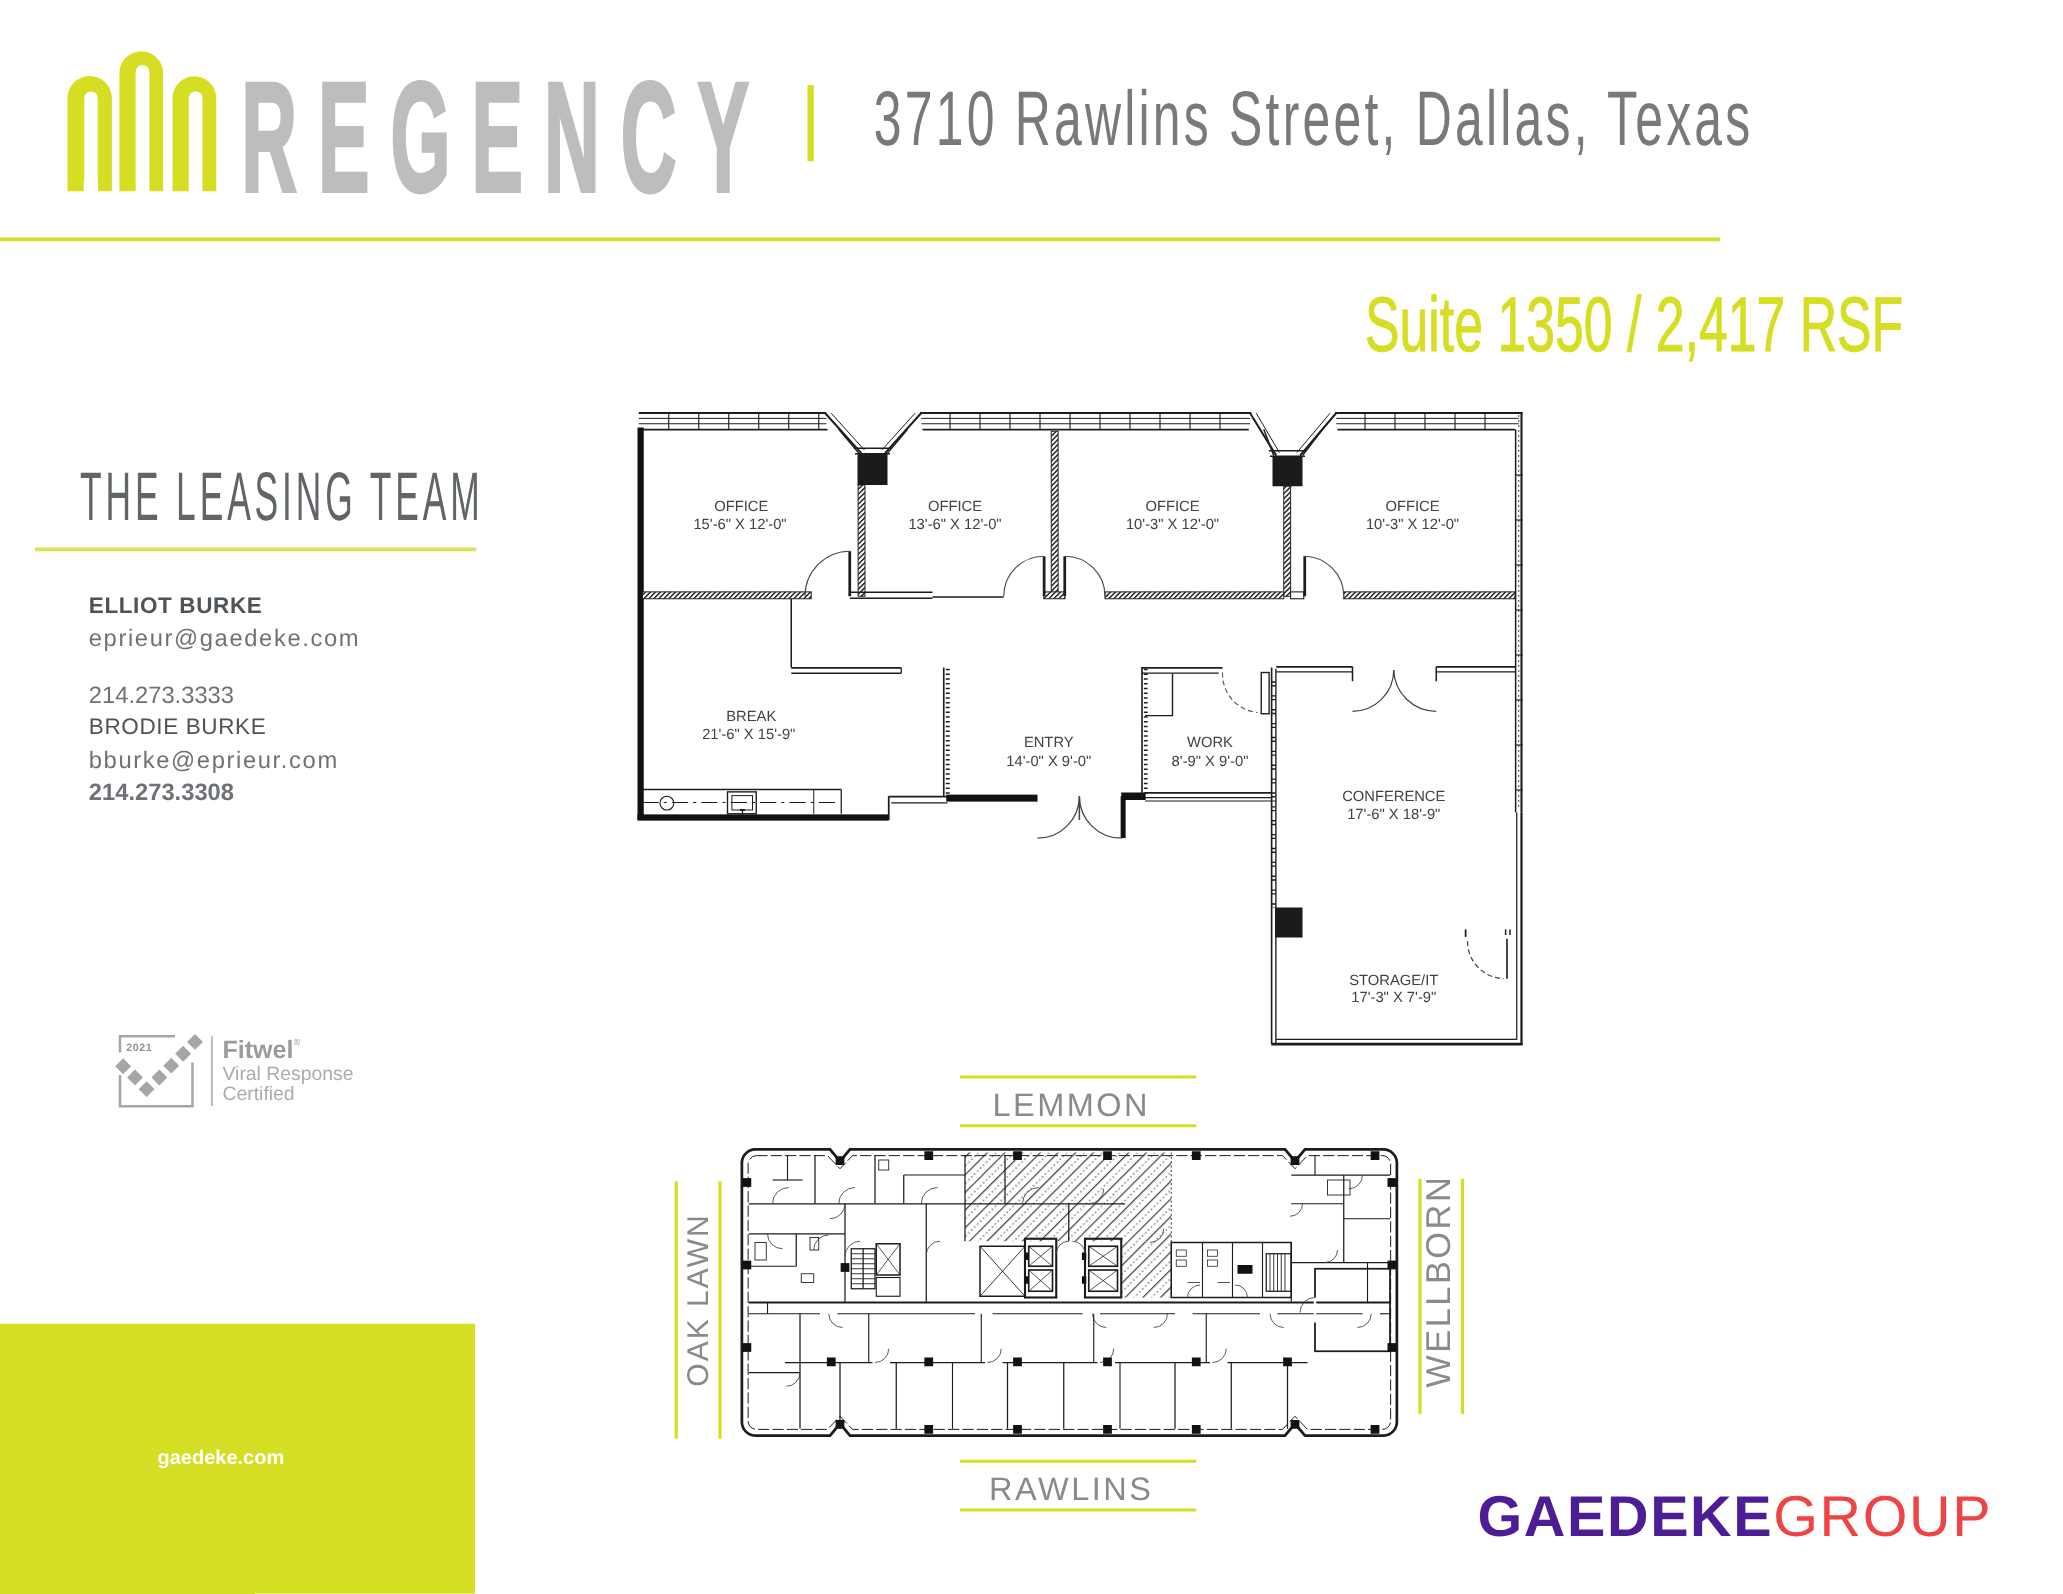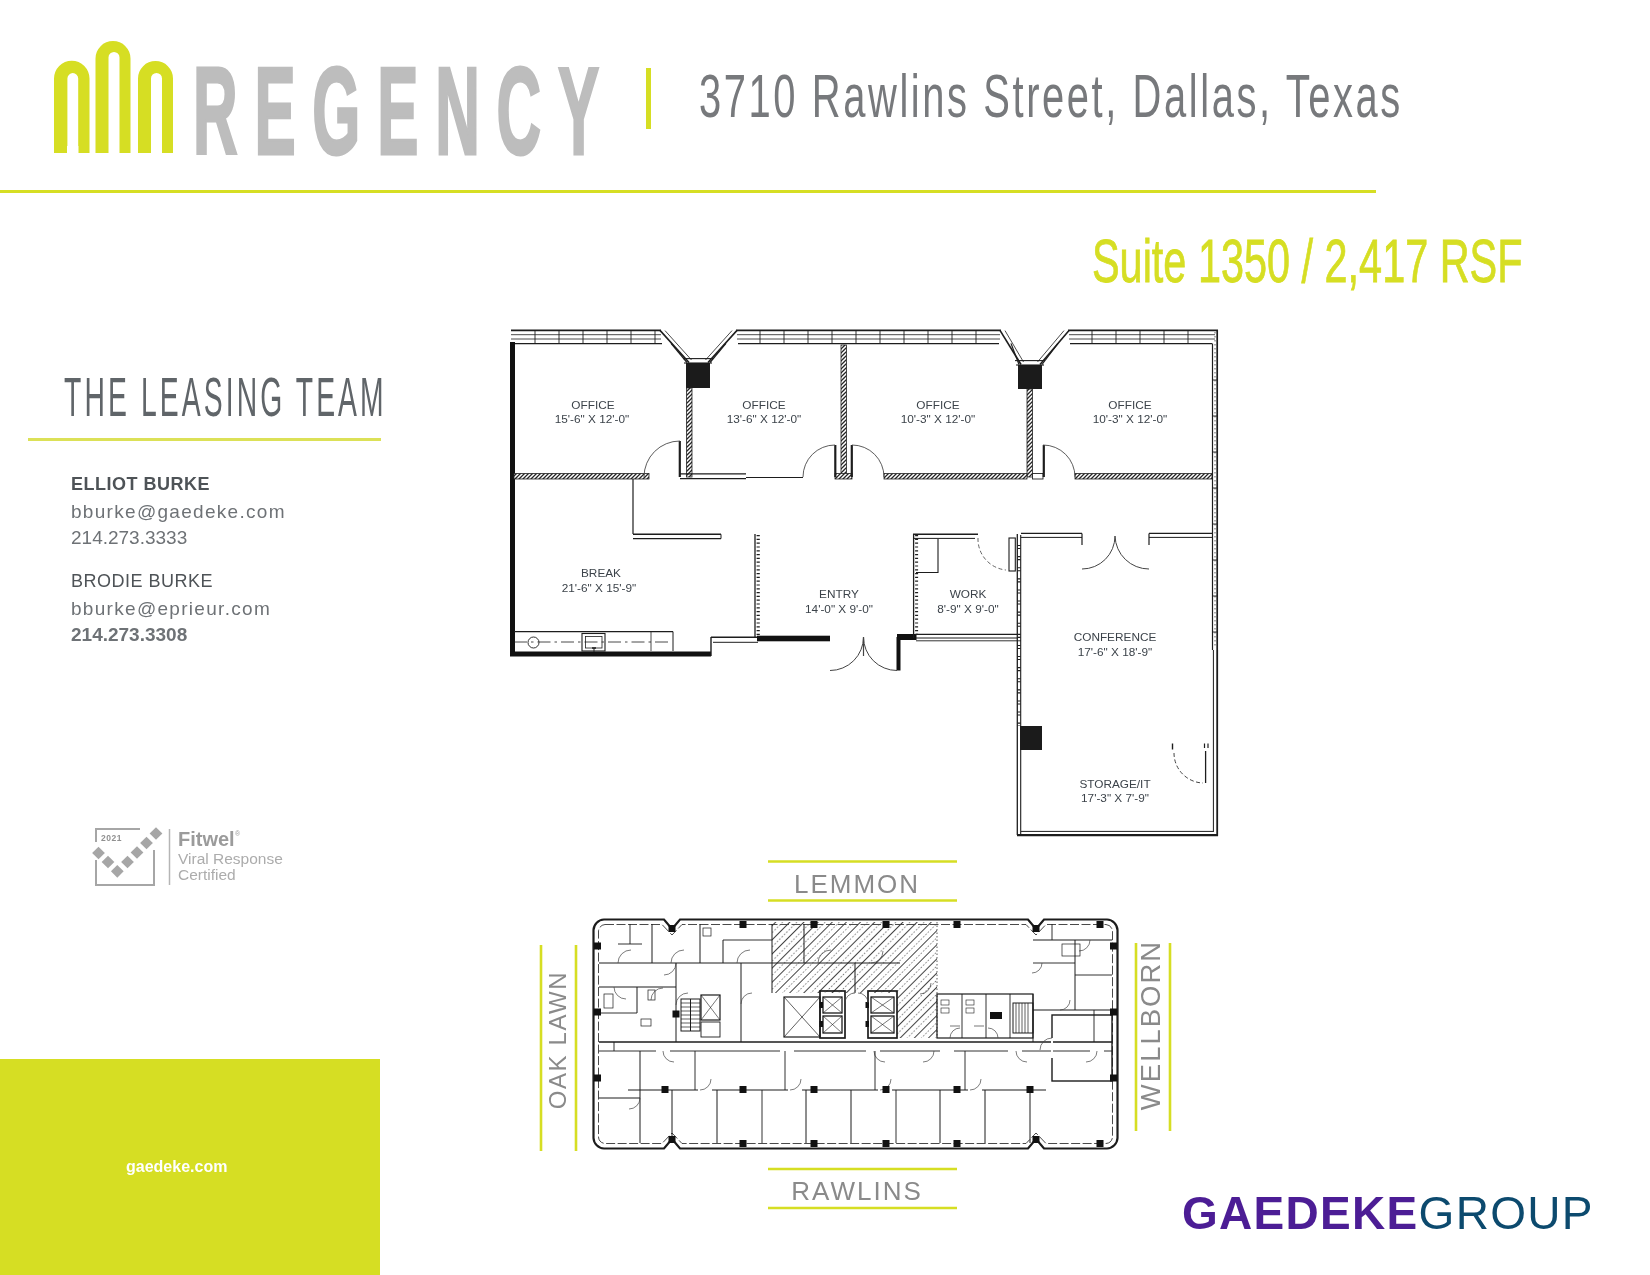--- a/index.html
+++ b/index.html
@@ -25,23 +25,23 @@
 <div class="abs" style="left:0;top:190px;width:1376px;height:2.5px;background:#d6de23;"></div>
 
 <div class="abs sx" style="left:1092px;top:230px;font-size:62px;color:#d6de23;line-height:1;transform:scaleX(0.668);-webkit-text-stroke:0.8px #d6de23;">Suite 1350 / 2,417 RSF</div>
 
 <div class="abs sx" style="left:64px;top:370px;font-size:55px;color:#606569;letter-spacing:6px;line-height:1;transform:scaleX(0.515);">THE LEASING TEAM</div>
 
 <div class="abs" style="left:28px;top:438px;width:353px;height:2.6px;background:#dce157;"></div>
 
 <div class="abs" style="left:71px;top:474px;font-size:18px;font-weight:bold;color:#4e5357;letter-spacing:0.5px;">ELLIOT BURKE</div>
 
-<div class="abs" style="left:71px;top:501px;font-size:19px;letter-spacing:1.3px;color:#6e7276;">bburke@gaedeke.com</div>
-
-<div class="abs" style="left:71px;top:527px;font-size:19px;color:#6e7276;">214.273.3333</div>
+<div class="abs" style="left:71px;top:501px;font-size:19px;letter-spacing:1.3px;color:#6e7276;">eprieur@gaedeke.com</div>
+
+<div class="abs" style="left:71px;top:546px;font-size:19px;color:#6e7276;">214.273.3333</div>
 
 <div class="abs" style="left:71px;top:571px;font-size:18px;font-weight:normal;color:#4e5357;letter-spacing:0.5px;">BRODIE BURKE</div>
 
 <div class="abs" style="left:71px;top:598px;font-size:19px;letter-spacing:1.3px;color:#6e7276;">bburke@eprieur.com</div>
 
 <div class="abs" style="left:71px;top:624px;font-size:19px;color:#6e7276;font-weight:bold;">214.273.3308</div>
 
 <svg class="abs" style="left:90px;top:820px" width="230" height="75" viewBox="0 0 230 75">
   <g stroke="#a6a6a6" fill="none" stroke-width="2">
     <path d="M6,22 L6,9 L50,9"></path>
@@ -61,21 +61,21 @@
   <text x="88" y="26" font-size="20" font-weight="bold" fill="#9b9b9b">Fitwel</text>
   <text x="145" y="16" font-size="7" fill="#9b9b9b">®</text>
   <text x="88" y="44" font-size="15.5" fill="#acacac">Viral Response</text>
   <text x="88" y="60" font-size="15.5" fill="#acacac">Certified</text>
 </svg>
 
 <div class="abs" style="left:0;top:1059px;width:380px;height:216px;background:#d6de23;"></div>
 
 <div class="abs" style="left:126px;top:1158px;font-size:16px;font-weight:bold;color:#fff;">gaedeke.com</div>
 
-<div class="abs sx" style="left:1182px;top:1190px;font-size:46px;line-height:1;letter-spacing:1.3px;"><span style="font-weight:bold;color:#4c1d95;">GAEDEKE</span><span style="color:#0c4a6e;margin-top:18px;">GROUP</span></div>
+<div class="abs sx" style="left:1182px;top:1190px;font-size:46px;line-height:1;letter-spacing:1.3px;"><span style="font-weight:bold;color:#4c1d95;">GAEDEKE</span><span style="color:#ef4444;margin-top:18px;">GROUP</span></div>
 
 <svg id="plans" class="abs" style="left:0;top:0" width="1650" height="1275" viewBox="0 0 1650 1275">
 <defs>
   <pattern id="hw" width="4" height="4" patternUnits="userSpaceOnUse">
     <rect width="4" height="4" fill="#fff"></rect>
     <path d="M-1,3 L3,-1 M1,5 L5,1" stroke="#252525" stroke-width="1.25"></path>
   </pattern>
   <pattern id="sh" width="10" height="10" patternUnits="userSpaceOnUse" patternTransform="rotate(45)">
     <line x1="0.5" y1="-1" x2="0.5" y2="11" stroke="#383838" stroke-width="0.95"></line>
     <line x1="5.5" y1="-1" x2="5.5" y2="11" stroke="#4a4a4a" stroke-width="0.95" stroke-dasharray="1.1 2.1"></line>

